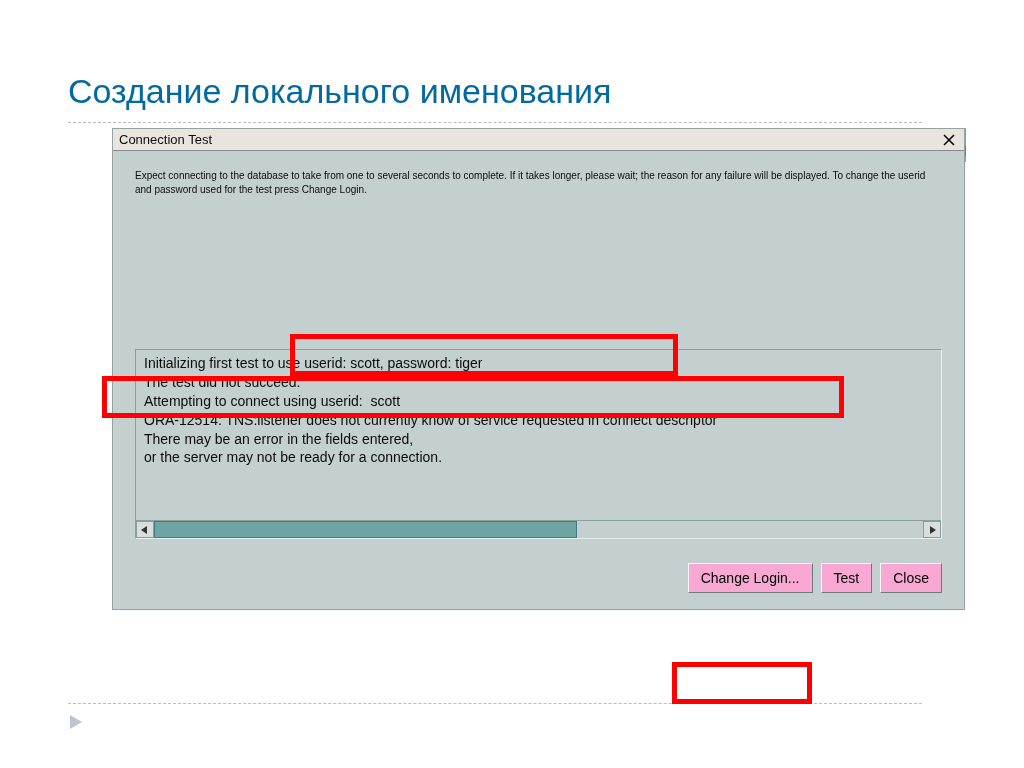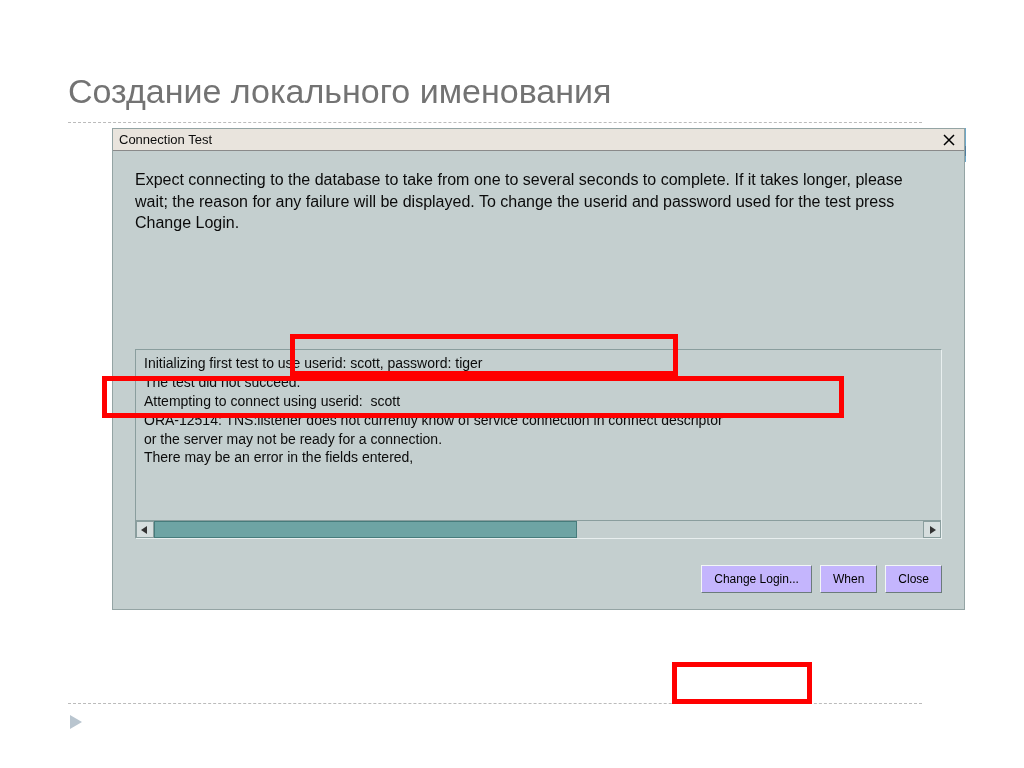--- a/index.html
+++ b/index.html
@@ -2,21 +2,21 @@
 <html><head>
 <meta charset="utf-8">
 <style>
   * { box-sizing: border-box; margin: 0; padding: 0; }
   html, body { width: 1024px; height: 768px; background: #ffffff; font-family: Arial, sans-serif; overflow: hidden; }
   .slide {
     width: 1024px; height: 768px; position: relative; background: #fff;
   }
   .title {
     position: absolute; left: 68px; top: 72px;
-    font-size: 34px; color: #737373; font-weight: 400;
+    font-size: 34px; color: #0369a1; font-weight: 400;
     font-family: "Segoe UI", Arial, sans-serif;
   }
   .dashed-line {
     position: absolute; left: 68px; width: 854px;
     border-top: 1px dashed #bbb;
   }
   .line-top { top: 122px; }
   .line-bottom { top: 703px; }
   .bullet-arrow {
     position: absolute; left: 70px; top: 715px; width: 0; height: 0;
@@ -38,21 +38,21 @@
   }
   .titlebar {
     height: 22px; background: #e9e4dd; border-bottom: 1px solid #8a8a8a;
     display: flex; align-items: center; justify-content: space-between;
     padding: 0 6px; font-family: Arial, sans-serif;
   }
   .titlebar .t-label { font-size: 13px; color: #0c0c0c; }
   .titlebar .x { width: 18px; height: 18px; display: flex; align-items: center; justify-content: center; cursor: default; }
   .titlebar .x svg { width: 12px; height: 12px; }
   .instructions {
-    padding: 18px 26px 8px 22px; font-size: 16px; line-height: 1.35; color: #0b0b0b;
+    padding: 18px 26px 8px 22px; font-size: 10px; line-height: 1.35; color: #0b0b0b;
   }
   .gap { height: 20px; }
   .log-area {
     position: absolute; left: 22px; right: 22px; top: 220px; bottom: 70px;
   }
   .log-panel {
     width: 100%; height: 100%; background: #c4cfcf;
     border-top: 1px solid #8a9e9e; border-left: 1px solid #8a9e9e;
     border-right: 1px solid #e8efef; border-bottom: 1px solid #e8efef;
     padding: 4px 0 6px 0;
@@ -73,23 +73,23 @@
   .sb-thumb {
     position: absolute; left: 0; top: 0; bottom: 0; width: 55%;
     background: #6ea4a4; border: 1px solid #477c7c;
   }
   .sb-btn svg { width: 8px; height: 8px; }
 
   .button-row {
     position: absolute; right: 22px; bottom: 16px; display: flex; gap: 8px;
   }
   .btn {
-    background: #c4b5fd; border-top: 1px solid #f2f6f6; border-left: 1px solid #f2f6f6;
+    background: #f9a8d4; border-top: 1px solid #f2f6f6; border-left: 1px solid #f2f6f6;
     border-right: 1px solid #6b7b7b; border-bottom: 1px solid #6b7b7b;
-    padding: 6px 12px; font-size: 12px; color: #000; cursor: default;
+    padding: 6px 12px; font-size: 14px; color: #000; cursor: default;
     font-family: Arial, sans-serif;
   }
 
   
   .hl { position: absolute; border: 5px solid #ff0000; background: transparent; pointer-events: none; }
   .hl1 { left: 290px; top: 334px; width: 388px; height: 42px; }
   .hl2 { left: 102px; top: 376px; width: 742px; height: 42px; }
   .hl3 { left: 672px; top: 662px; width: 140px; height: 42px; }
 </style>
 </head>
@@ -118,24 +118,24 @@
     <div class="instructions">
       <div>Expect connecting to the database to take from one to several seconds to complete. If it takes longer, please wait; the reason for any failure will be displayed. To change the userid and password used for the test press Change Login.</div>
       <div class="gap"></div>
     </div>
 
     <div class="log-area">
       <div class="log-panel">
         <div class="log-line">Initializing first test to use userid: scott, password: tiger</div>
         <div class="log-line">The test did not succeed.</div>
         <div class="log-line">Attempting to connect using userid:  scott</div>
-        <div class="log-line">ORA-12514: TNS:listener does not currently know of service connection in connect descriptor</div>
+        <div class="log-line">ORA-12514: TNS:listener does not currently know of service requested in connect descriptor</div>
         <div class="log-line"></div>
+        <div class="log-line">There may be an error in the fields entered,</div>
         <div class="log-line">or the server may not be ready for a connection.</div>
-        <div class="log-line">There may be an error in the fields entered,</div>
 
         <div class="scrollbar">
           <div class="sb-btn">
             <svg viewBox="0 0 8 8">
                 <polygon points="6,0 6,8 0,4" fill="#333"></polygon>
               </svg>
           </div>
           <div class="sb-track">
             <div class="sb-thumb"></div>
           </div>
@@ -143,21 +143,21 @@
             <svg viewBox="0 0 8 8">
                 <polygon points="2,0 2,8 8,4" fill="#333"></polygon>
               </svg>
           </div>
         </div>
       </div>
     </div>
 
     <div class="button-row">
       <div class="btn">Change Login...</div>
-      <div class="btn">When</div>
+      <div class="btn">Test</div>
       <div class="btn">Close</div>
     </div>
   </div>
 
   <div class="hl hl1"></div>
   <div class="hl hl2"></div>
   <div class="hl hl3"></div>
 
 </div>
 

